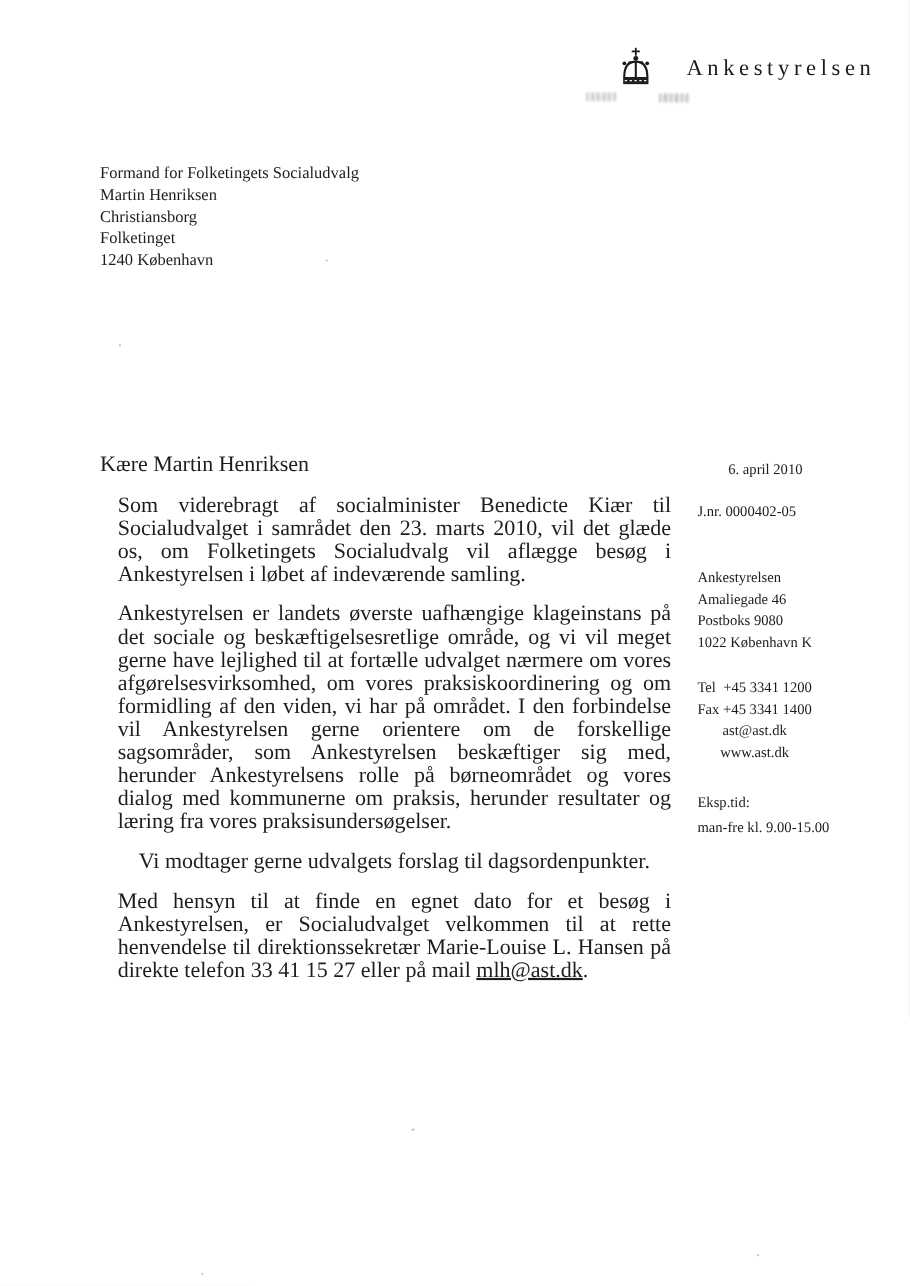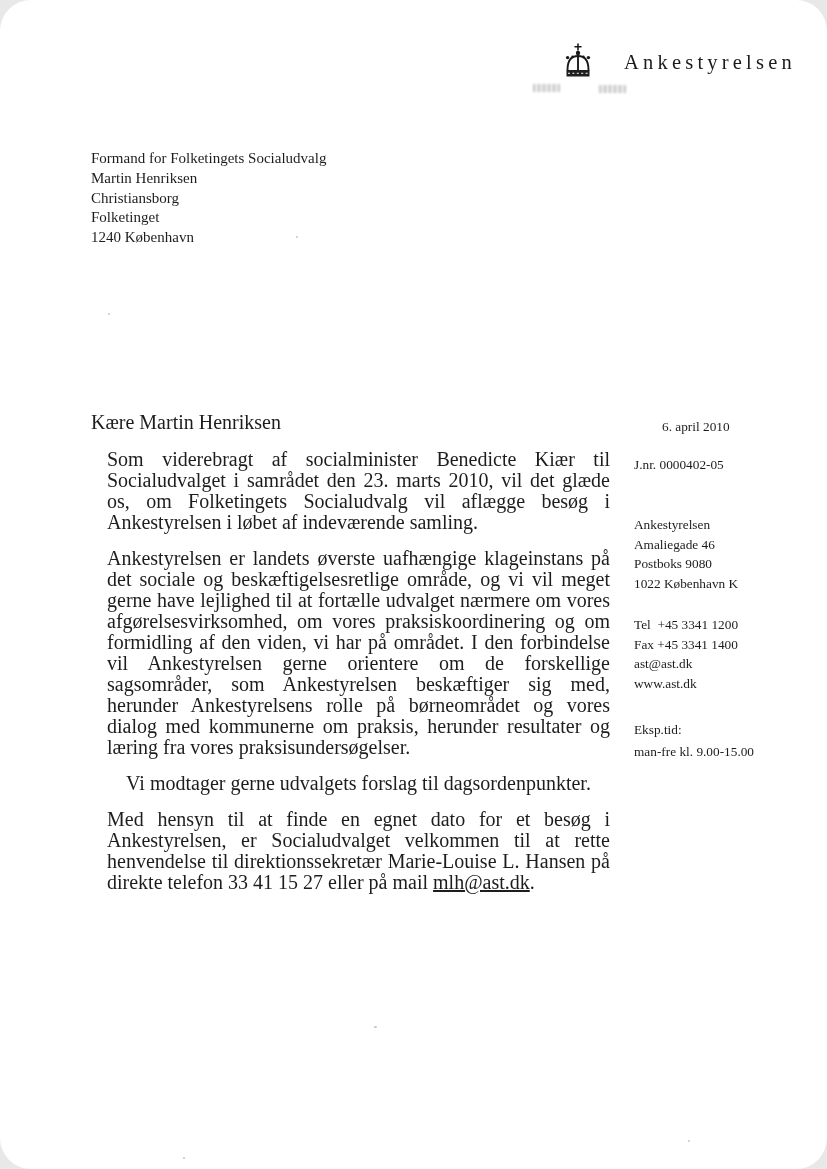--- a/index.html
+++ b/index.html
@@ -1,19 +1,19 @@
 <!DOCTYPE html>
 <html><head>
 <meta charset="utf-8">
 <style>
   html,body{margin:0;padding:0;background:#e8e8e8;}
   .page{
     position:relative;width:827px;height:1169px;margin:0 auto;
     background:#ffffff;overflow:hidden;
-    font-family:"Liberation Serif", serif;color:#1d1d1d;border-radius:31px;
+    font-family:"Liberation Serif", serif;color:#1d1d1d;
   }
   
   .crown{position:absolute;left:563px;top:43px;}
   .org-name{position:absolute;left:624px;top:51px;font-size:20.5px;letter-spacing:4.2px;color:#1a1a1a;}
   .smudge{position:absolute;height:8px;width:27px;opacity:.5;filter:blur(.8px);
     background:repeating-linear-gradient(90deg,#8f8f8f 0 2px,#d9d9d9 2px 5px);}
   .smudge.s1{left:533px;top:84px;}
   .smudge.s2{left:599px;top:85px;}
   
   .recipient{position:absolute;left:91px;top:149px;font-size:15px;line-height:19.8px;}
@@ -25,21 +25,21 @@
   .mail-link{color:inherit;text-decoration:underline;cursor:pointer;}
   
   .closing{position:absolute;left:91px;top:861px;font-size:15px;line-height:21px;}
   .signature{display:block;margin:1px 0 0 -5px;}
   
   .sidebar{position:absolute;left:634px;top:417px;width:175px;font-size:13.3px;line-height:19.7px;color:#1c1c1c;}
   .sidebar .blk{position:absolute;left:0;}
   .side-date{top:0;margin-left:28px;}
   .side-jnr{top:38px;}
   .side-address{top:98px;}
-  .side-contact{top:198px;}
+  .side-contact{top:198px;text-align:center;}
   .side-contact div{white-space:pre;}
   .side-hours{top:302px;line-height:21.5px;}
   
   .speck{position:absolute;border-radius:50%;background:#c4c4c4;}
 </style>
 </head>
 <body>
 
 <div class="page">
 

